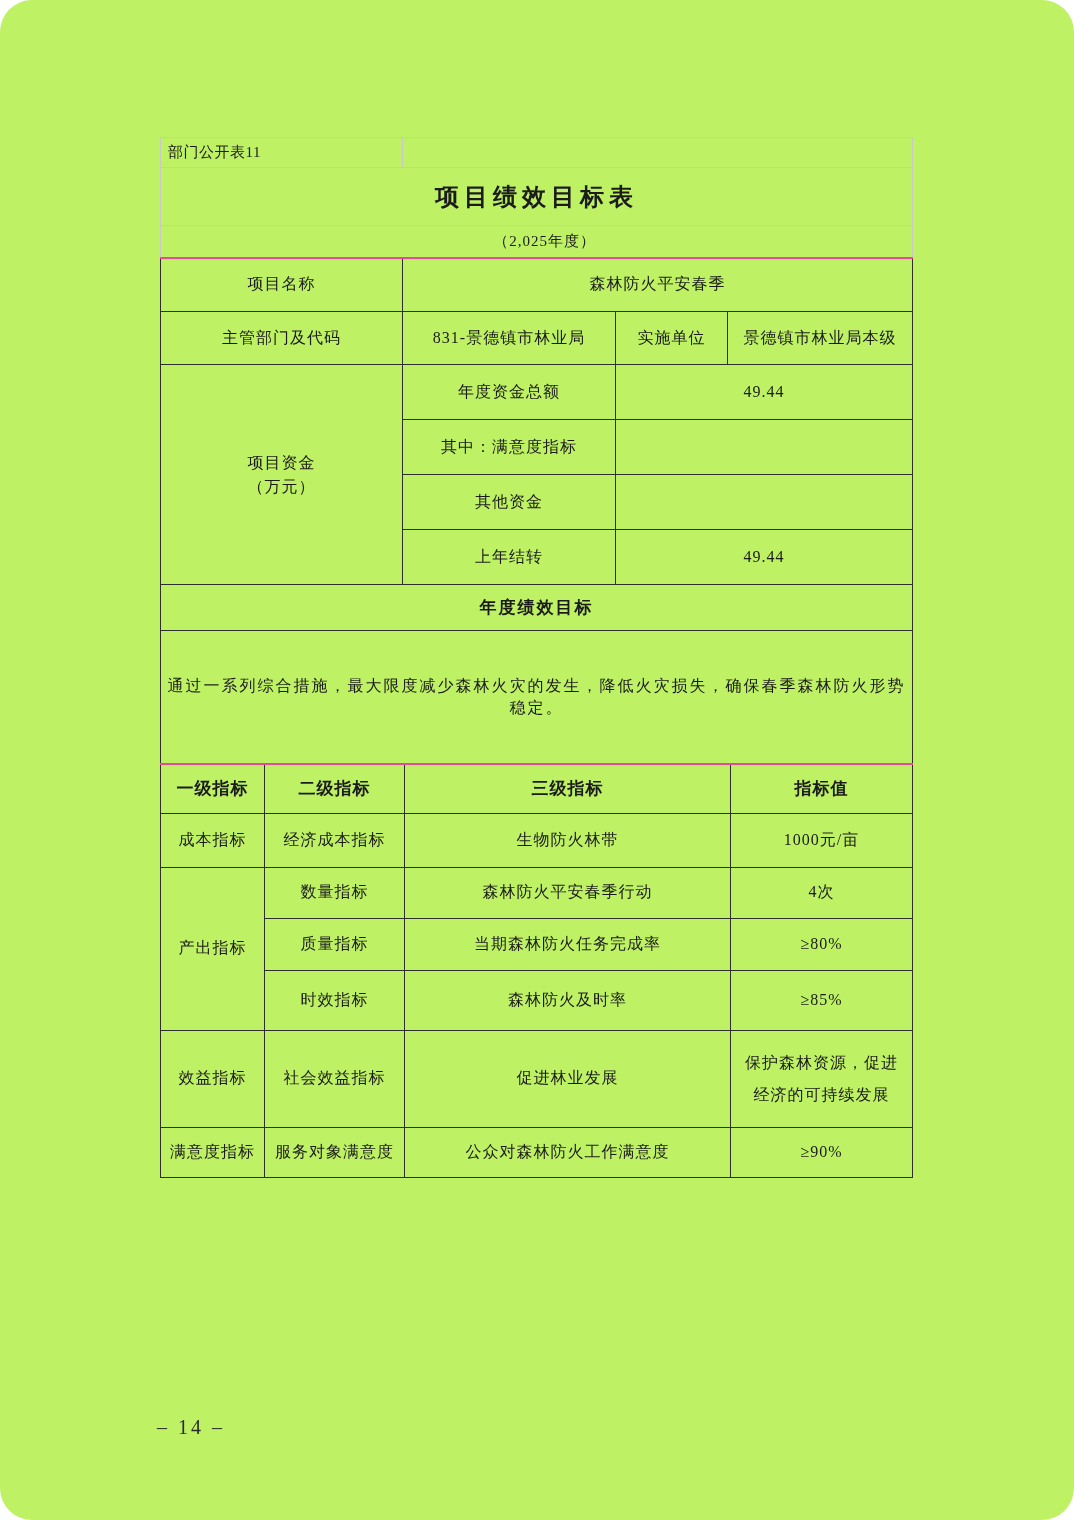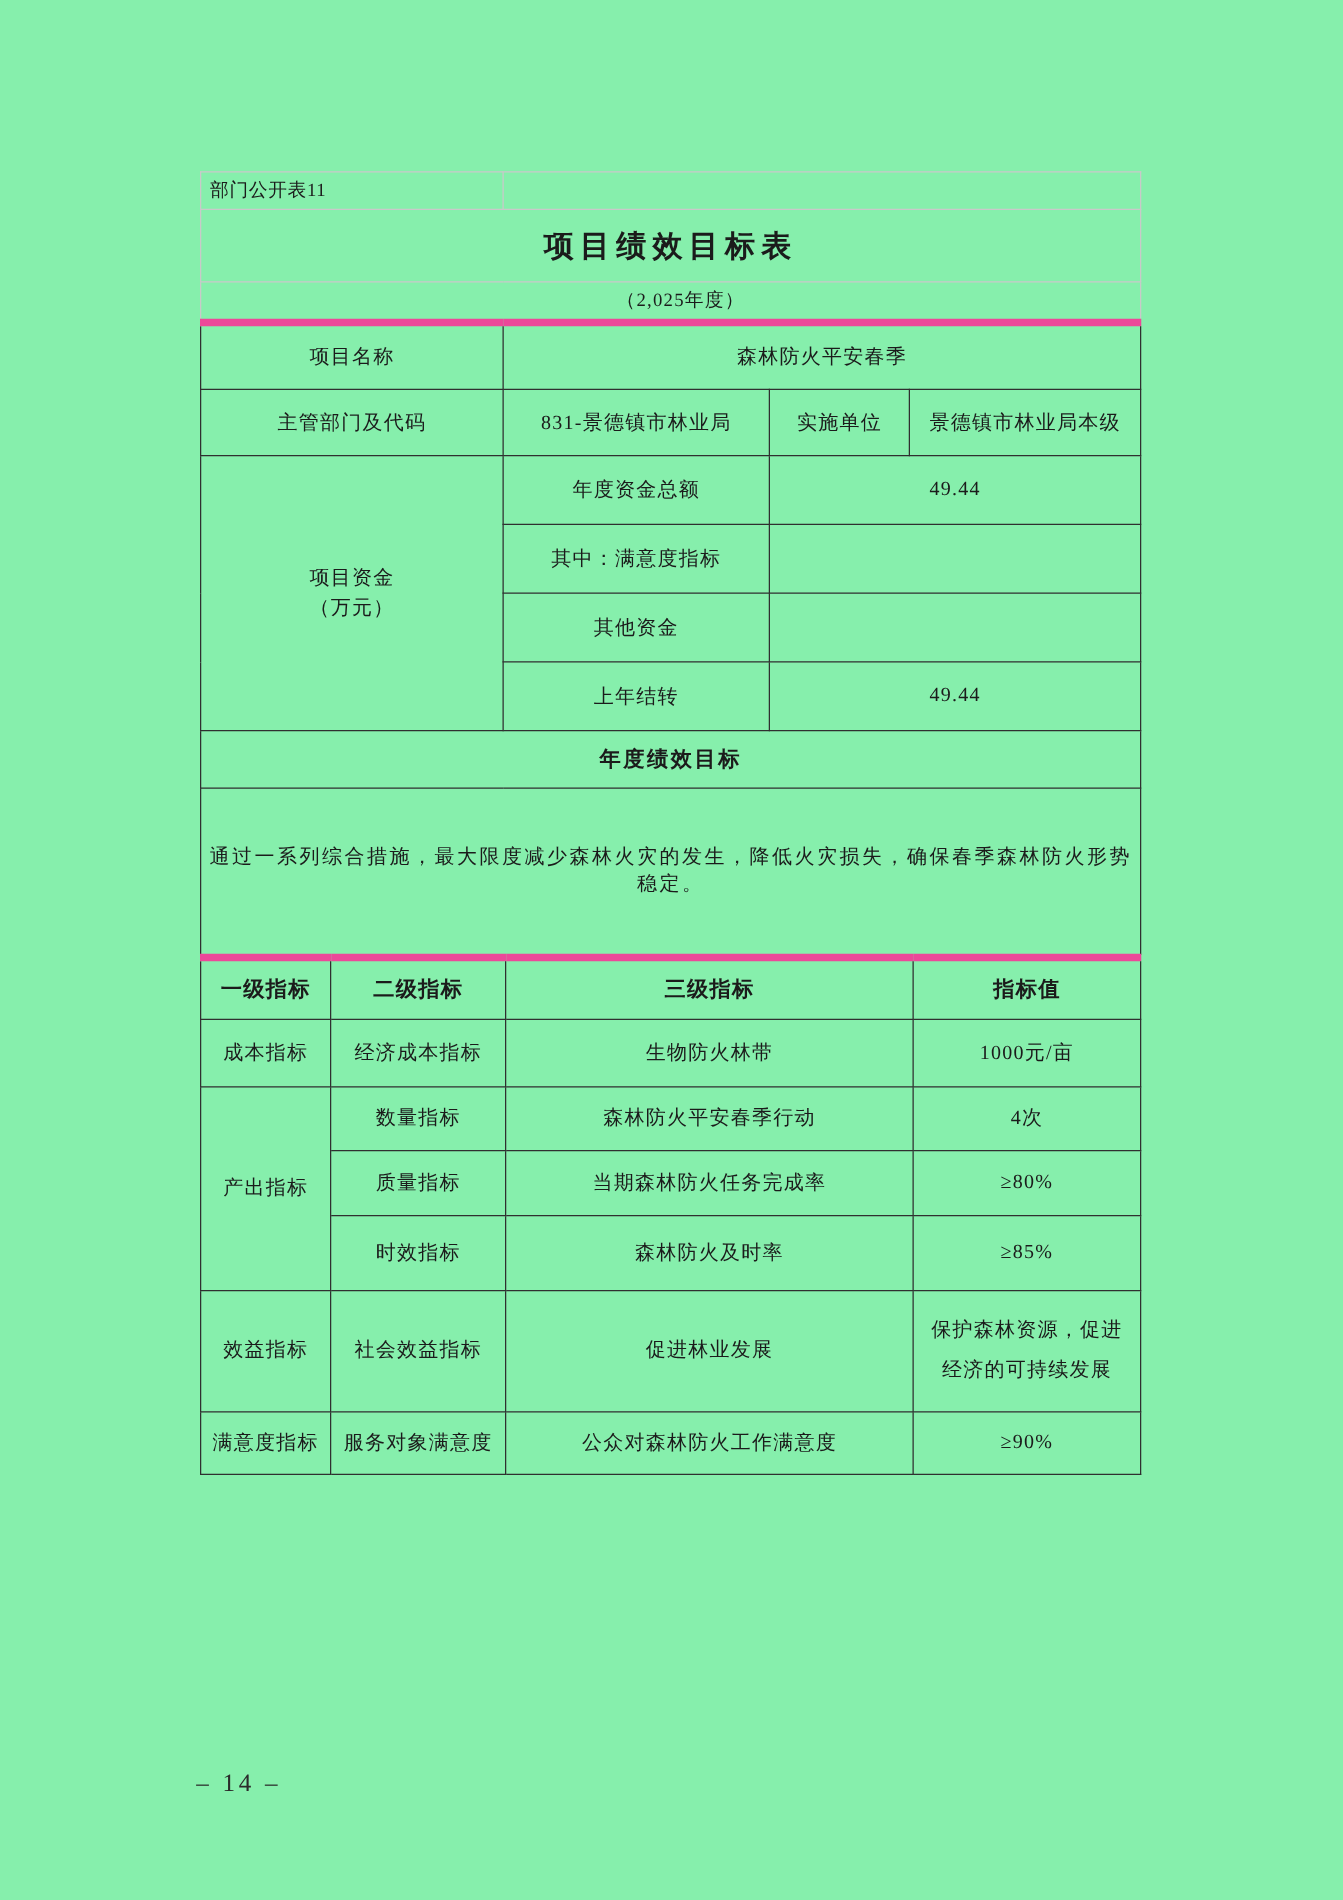--- a/index.html
+++ b/index.html
@@ -1,23 +1,24 @@
 <!DOCTYPE html>
 <html><head>
 <meta charset="utf-8">
 <style>
   * { box-sizing: border-box; margin: 0; padding: 0; }
   html, body { background: #ffffff; }
   .page {
     position: relative;
     width: 1074px;
     height: 1520px;
-    background: #86efac;
+    background: #bef264;
     font-family: "Liberation Serif", "DejaVu Serif", serif;
     color: #1b1b1b;
+    border-radius: 32px;
   }
   table {
     border-collapse: collapse;
     table-layout: fixed;
     position: absolute;
     left: 160px;
     width: 752px;
   }
   .top-table { top: 137px; }
   .ind-table { top: 763px; }
@@ -39,21 +40,21 @@
     padding-left: 7px !important;
   }
   .title-cell {
     font-size: 24px !important;
     font-weight: bold;
     letter-spacing: 5px !important;
   }
   .subtitle-cell { font-size: 15px !important; padding-left: 20px; }
   
   .main td { border: 1px solid #2f2f2f; }
-  .thick-top td { border-top: 6px solid #ec4899; margin-left: 47px; }
+  .thick-top td { border-top: 2px solid #ec4899; margin-left: 47px; }
   .bold-cell { font-weight: bold; font-size: 17px !important; letter-spacing: 2px !important; }
   .para-cell {
     text-align: center;
     padding: 0 5px !important;
     letter-spacing: 2px !important;
     line-height: 22px;
     border-bottom: 0 !important;
   }
   .stack span { display: block; line-height: 24px; }
   .wrap2 { padding: 16px 13px !important; line-height: 32px; }

